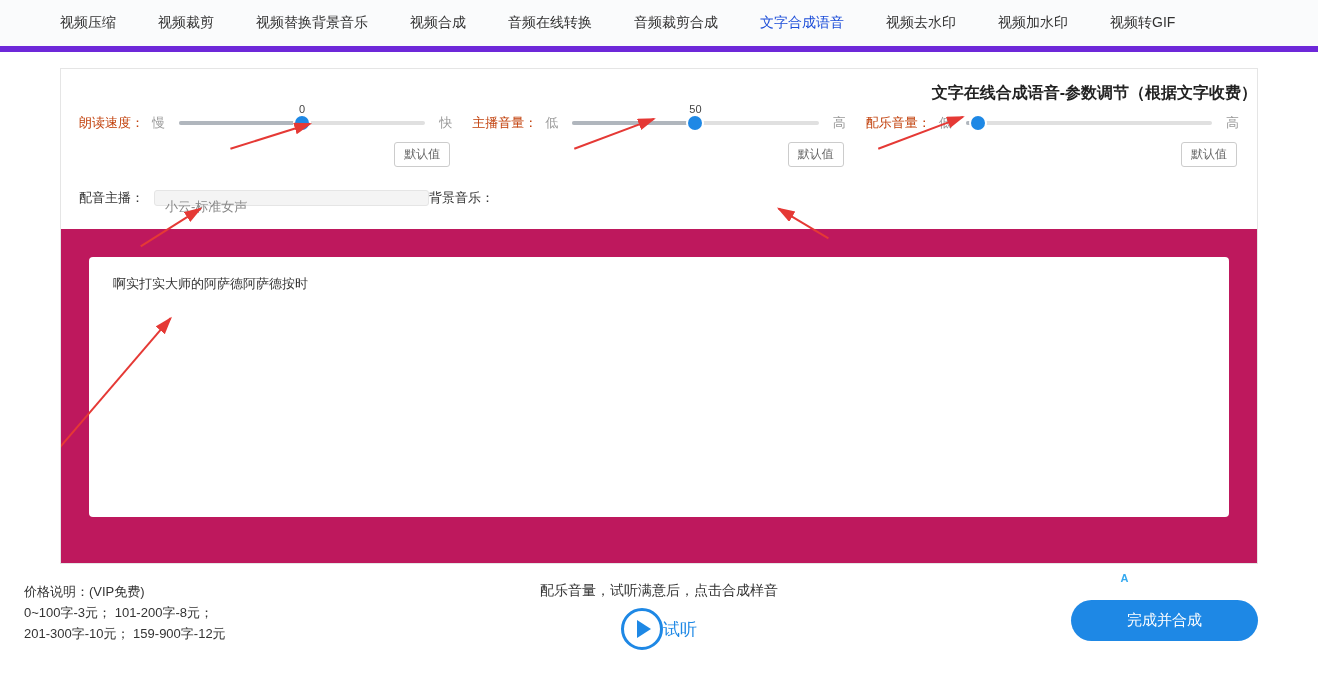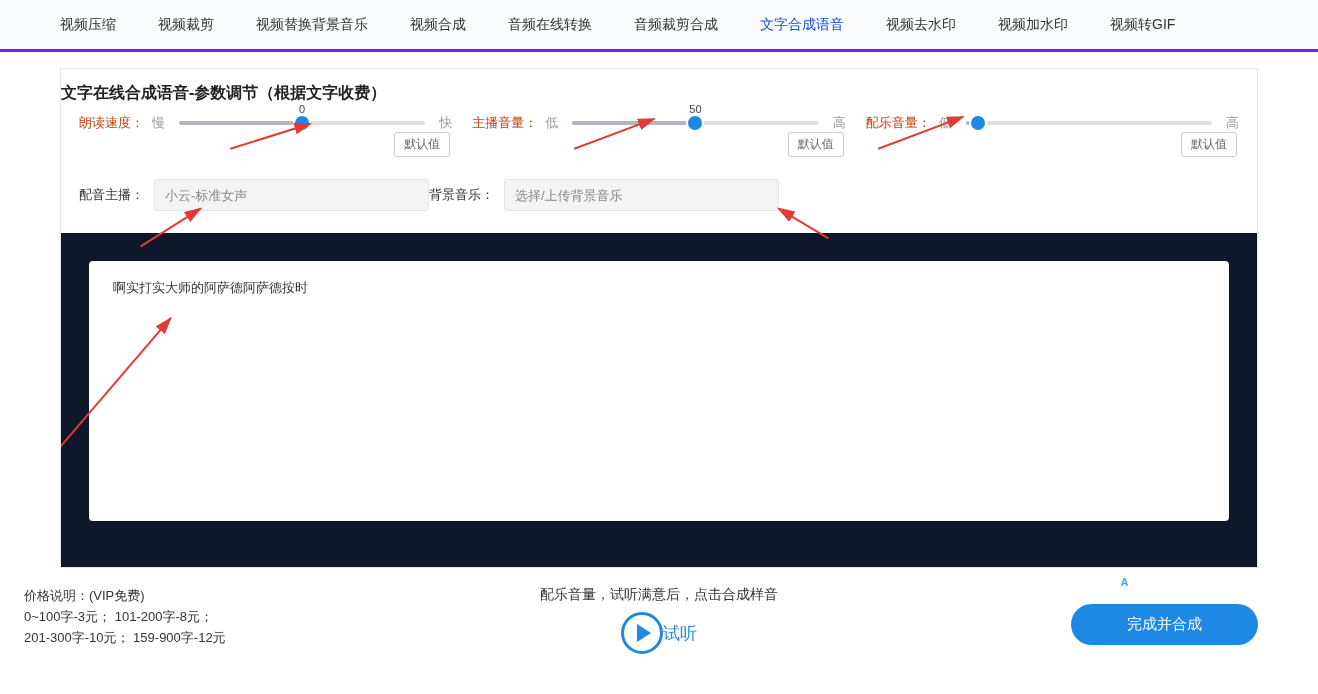--- a/index.html
+++ b/index.html
@@ -8,38 +8,38 @@
     font-family: "Microsoft YaHei", Arial, sans-serif;
     background: #fff;
     color: #333;
     width: 1318px;
   }
   .nav {
     display: flex;
     align-items: center;
     height: 52px;
     background: #fafbfc;
-    border-bottom: 3px solid #6d28d9;
+    border-bottom: 6px solid #6d28d9;
     padding: 0 60px;
   }
   .nav-item {
     font-size: 14px;
     color: #333;
     margin-right: 42px;
     cursor: pointer;
     white-space: nowrap;
   }
   .nav-item.active { color: #1d4ed8; }
   .panel {
     margin: 16px 60px 0 60px;
     border: 1px solid #e5e5e5;
     background: #fff;
   }
   .panel-title {
-    text-align: left;
+    text-align: right;
     font-size: 16px;
     font-weight: 600;
     padding: 14px 0 10px 0;
     color: #222;
   }
   .sliders {
     display: flex;
     padding: 0 18px 18px 18px;
     gap: 20px;
   }
@@ -79,51 +79,51 @@
   }
   .slider-val {
     position: absolute;
     top: -18px;
     transform: translateX(-50%);
     font-size: 11px;
     color: #444;
   }
   .default-btn {
     float: right;
-    margin-top: 0;
+    margin-top: 10px;
     font-size: 12px;
     color: #666;
     background: #fff;
     border: 1px solid #ccc;
     border-radius: 3px;
     padding: 3px 9px;
     cursor: pointer;
   }
   .default-row { text-align: right; padding-right: 2px; }
   .selects {
     display: flex;
     padding: 4px 18px 22px 18px;
     align-items: center;
     font-size: 13px;
   }
   .select-wrap { display: flex; align-items: center; gap: 10px; }
   .select-box {
     width: 275px;
-    height: 32px;
+    height: 16px;
     line-height: 32px;
     background: #f4f4f4;
     border: 1px solid #e5e5e5;
     border-radius: 3px;
     padding: 0 10px;
     color: #888;
     font-size: 13px;
     cursor: pointer;
   }
   .editor-zone {
-    background: #0f172a;
+    background: #be185d;
     padding: 28px;
   }
   .editor-box {
     background: #fff;
     border-radius: 4px;
     min-height: 260px;
     padding: 18px 24px;
     position: relative;
     font-size: 13px;
     color: #333;
@@ -274,21 +274,20 @@
     </div>
   </div>
 
   <div class="selects">
     <div class="select-wrap">
       <span>配音主播：</span>
       <div class="select-box">小云-标准女声</div>
     </div>
     <div class="select-wrap">
       <span>背景音乐：</span>
-      <div class="select-box">选择/上传背景音乐</div>
     </div>
   </div>
 
   <div class="editor-zone" style="position:relative; padding-bottom:46px;">
     <div class="editor-box">
       <span>啊实打实大师的阿萨德阿萨德按时</span>
     </div>
     <div class="char-counter">
       <span class="char-icon">A</span>
       <span>字符数：</span>

